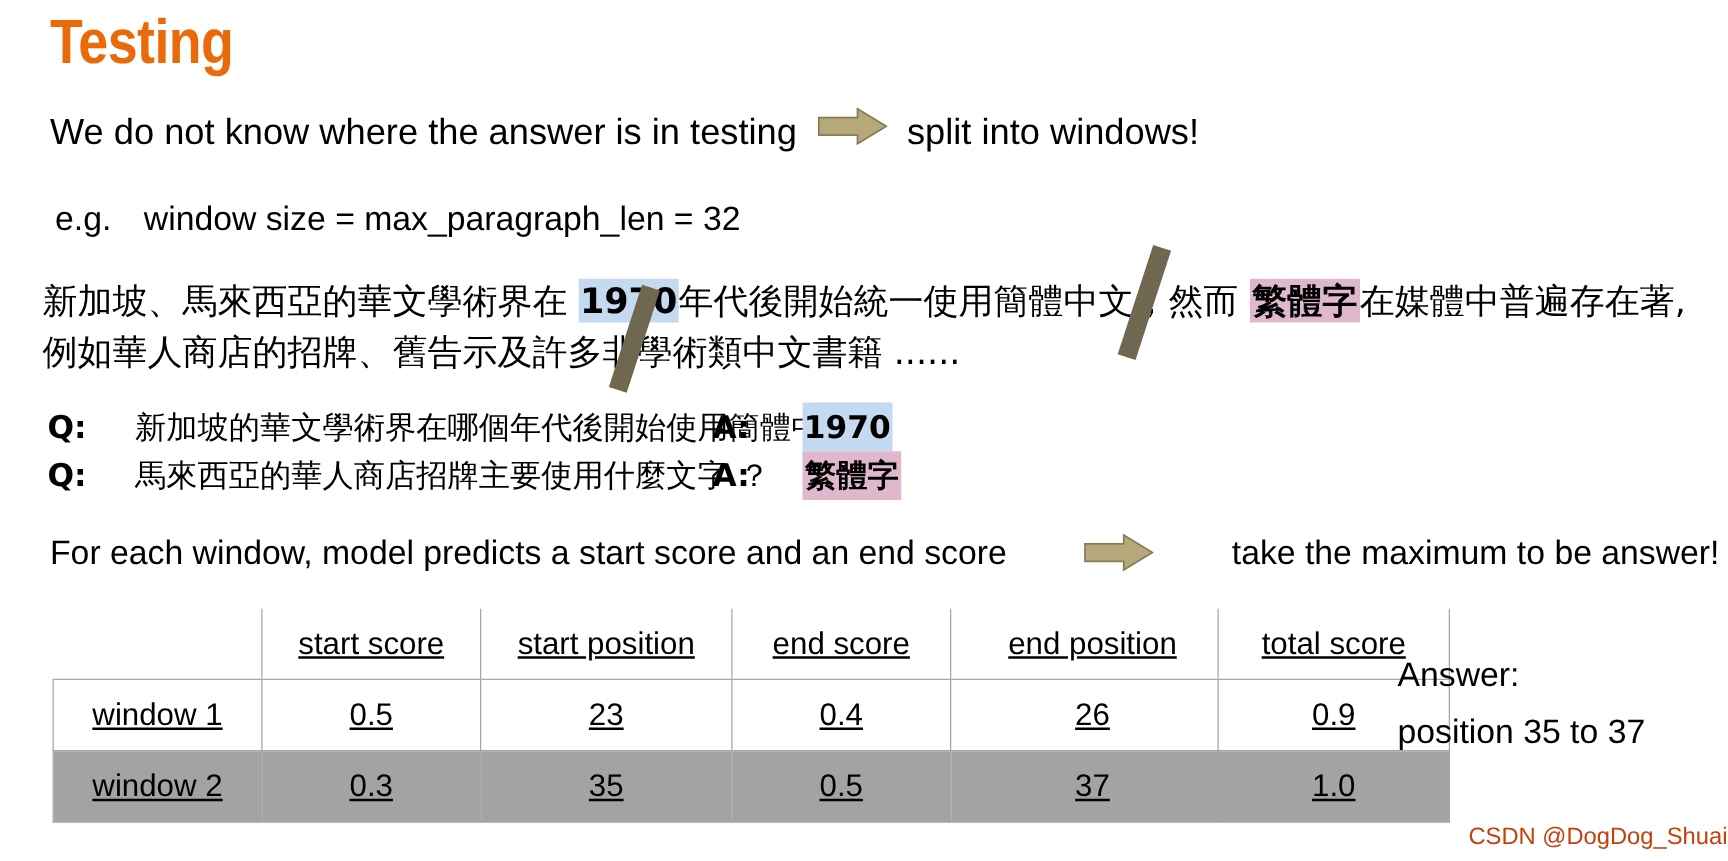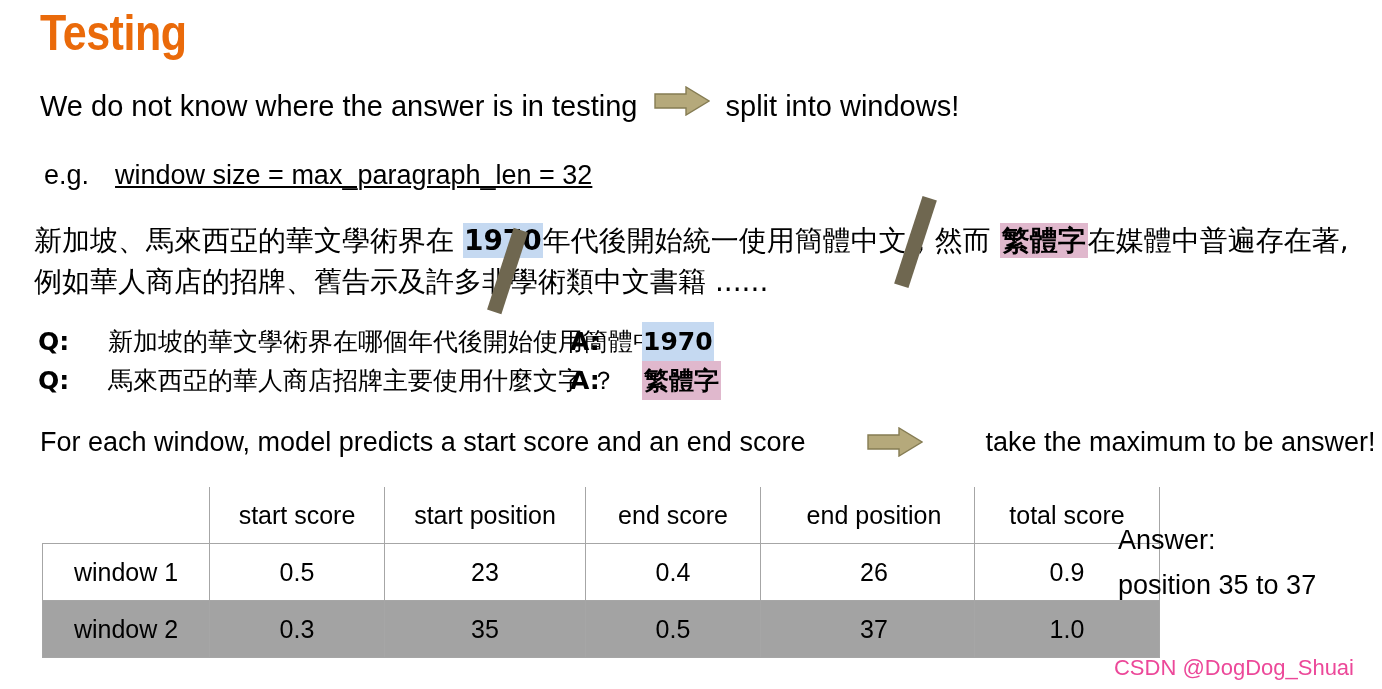--- a/index.html
+++ b/index.html
@@ -56,21 +56,20 @@
   .block-arrow svg { display: block; }
 
   
   #line-eg {
     position: absolute;
     left: 44px;
     top: 157px;
     font-size: 27px;
     line-height: 36px;
     white-space: nowrap;
-    text-decoration: underline;
   }
   #line-eg .eg-label { display: inline-block; margin-right: 26px; }
 
   
   #passage {
     position: absolute;
     left: 34px;
     top: 220px;
     width: 1330px;
     font-size: 28px;
@@ -128,20 +127,21 @@
     gap: 46px;
   }
 
   
   #score-table {
     position: absolute;
     left: 42px;
     top: 487px;
     border-collapse: collapse;
     font-size: 25px;
+    text-decoration: underline;
   }
   #score-table td {
     border: 1px solid #a6a6a6;
     text-align: center;
     vertical-align: middle;
     height: 56px;
     padding: 0 8px;
     font-weight: normal;
   }
   #score-table td.rowlabel { width: 150px; }
@@ -159,24 +159,24 @@
     left: 1118px;
     top: 518px;
     font-size: 27px;
     line-height: 45px;
     white-space: nowrap;
   }
 
   
   #watermark {
     position: absolute;
-    right: 28px;
+    right: 0;
     bottom: 8px;
-    font-size: 22px;
-    color: #ec4899;
+    font-size: 19px;
+    color: #c2410c;
   }
 </style>
 </head>
 <body>
 
 <div id="slide-title">Testing</div>
 
 <div id="line-intro">
   <span class="seg">We do not know where the answer is in testing</span>
   <span class="block-arrow">

